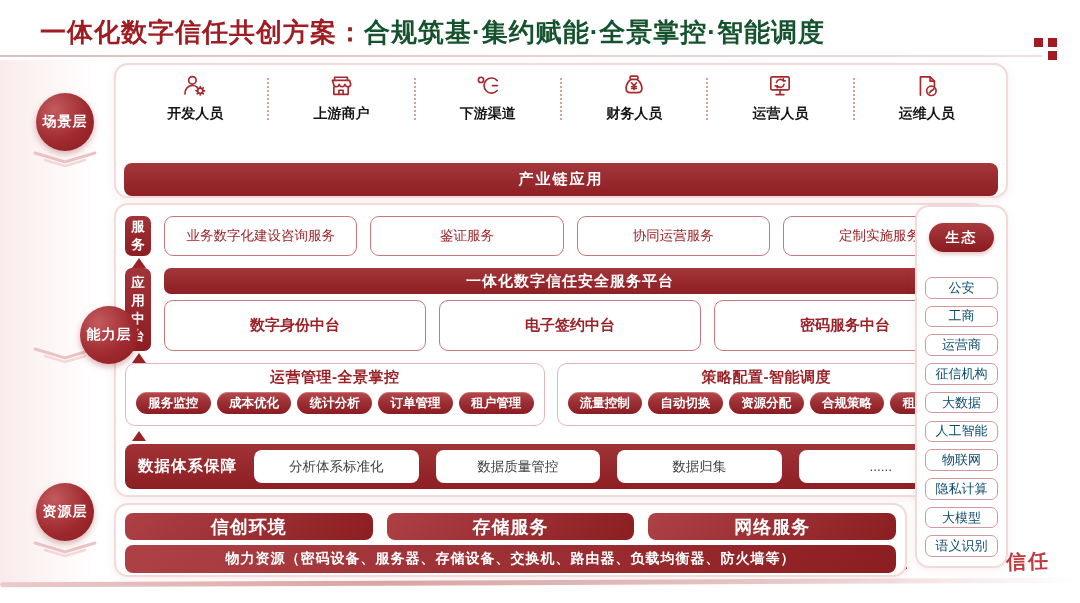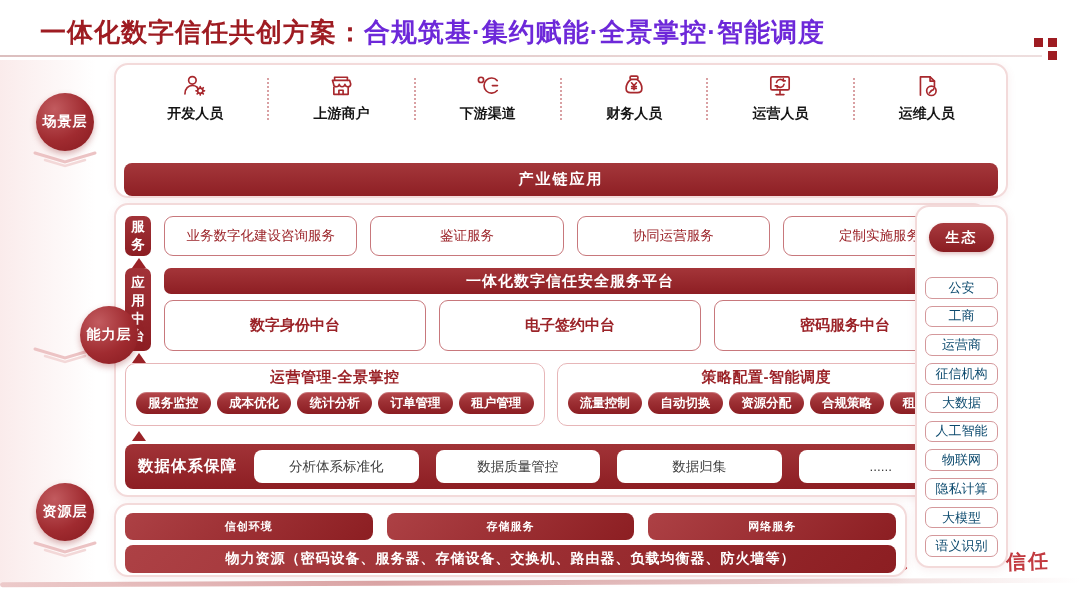--- a/index.html
+++ b/index.html
@@ -3,21 +3,21 @@
 <meta charset="utf-8">
 <style>
   * { margin:0; padding:0; box-sizing:border-box; }
   html,body { background:#fff; }
   body { font-family:"Liberation Sans","DejaVu Sans",sans-serif; }
   .stage { position:relative; width:1080px; height:603px; background:#fff; overflow:hidden; }
 
   
   .title { position:absolute; left:40px; top:15px; font-size:26px; font-weight:700; letter-spacing:1px; white-space:nowrap; }
   .title .t1 { color:#9E1C22; }
-  .title .t2 { color:#6d28d9; }
+  .title .t2 { color:#14532d; }
   .title-rule { position:absolute; left:0; top:55px; width:1042px; height:2px;
     background:linear-gradient(90deg,#dcbfbf,#e8d3d3 60%,#eedede); }
   .deco-squares span { position:absolute; width:9px; height:9px; background:#9E1C22; }
   .sq1{left:1034px; top:38px;} .sq2{left:1048px; top:38px;} .sq3{left:1048px; top:51px;}
 
   
   .left-glow { position:absolute; left:0; top:60px; width:96px; height:525px;
     background:linear-gradient(90deg, rgba(246,219,219,.55), rgba(255,255,255,0)); }
   .layer-badge { position:absolute; left:36px; width:58px; height:58px; border-radius:50%;
     background:radial-gradient(circle at 32% 28%, #c25b5f, #a02b30 55%, #871a1f);
@@ -89,21 +89,21 @@
     box-shadow:0 2px 4px rgba(150,40,44,.3); }
   .eco-items { position:absolute; left:8px; right:8px; top:70px; bottom:9px;
     display:flex; flex-direction:column; justify-content:space-between; }
   .eco-item { height:21.5px; border:1.5px solid #d4989b; border-radius:7px; background:#fff;
     color:#0c4a6e; font-size:13px; display:flex; align-items:center; justify-content:center; }
 
   
   .res-panel { left:114px; top:503px; width:793px; height:74px; }
   .res-row1 { display:flex; gap:14px; margin:8px 9px 0 9px; height:27px; }
   .res-bar { flex:1; border-radius:8px; background:linear-gradient(135deg,#ad4145,#8c1e22);
-    color:#fff; font-size:11px; font-weight:700; display:flex; align-items:center; justify-content:center; letter-spacing:1px; }
+    color:#fff; font-size:18px; font-weight:700; display:flex; align-items:center; justify-content:center; letter-spacing:1px; }
   .res-row2 { margin:5px 9px 0 9px; height:28px; border-radius:8px;
     background:linear-gradient(135deg,#ad4145,#8c1e22); color:#fff; font-size:14px; font-weight:700;
     display:flex; align-items:center; justify-content:center; letter-spacing:1px; }
 
   
   .bottom-line { position:absolute; left:0; top:580px; width:1080px; height:5px; border-radius:3px;
     background:linear-gradient(90deg,#eccaca,#dba6a6 35%,#e7c8c8 70%,rgba(255,255,255,0));
     transform:rotate(-.25deg); z-index:0; }
   .watermark { position:absolute; left:1006px; top:548px; z-index:0; color:#C23A40; font-size:20px;
     font-weight:700; letter-spacing:2px; transform:rotate(-2deg); }

